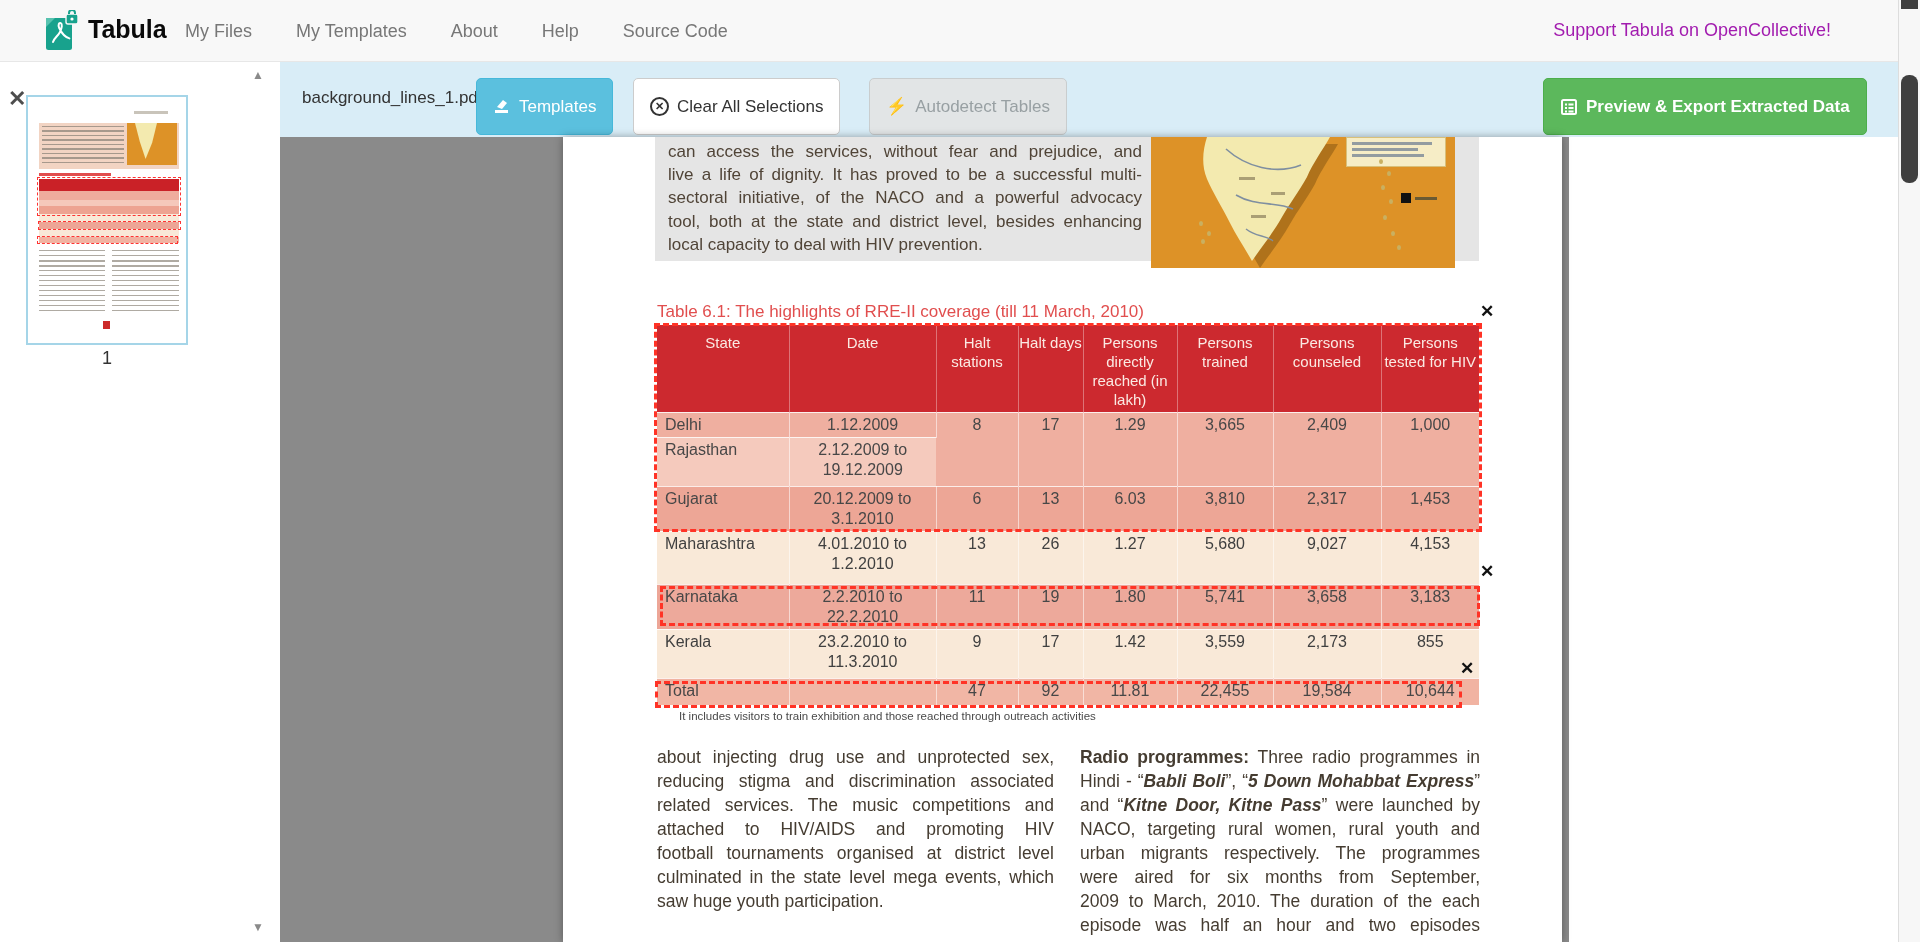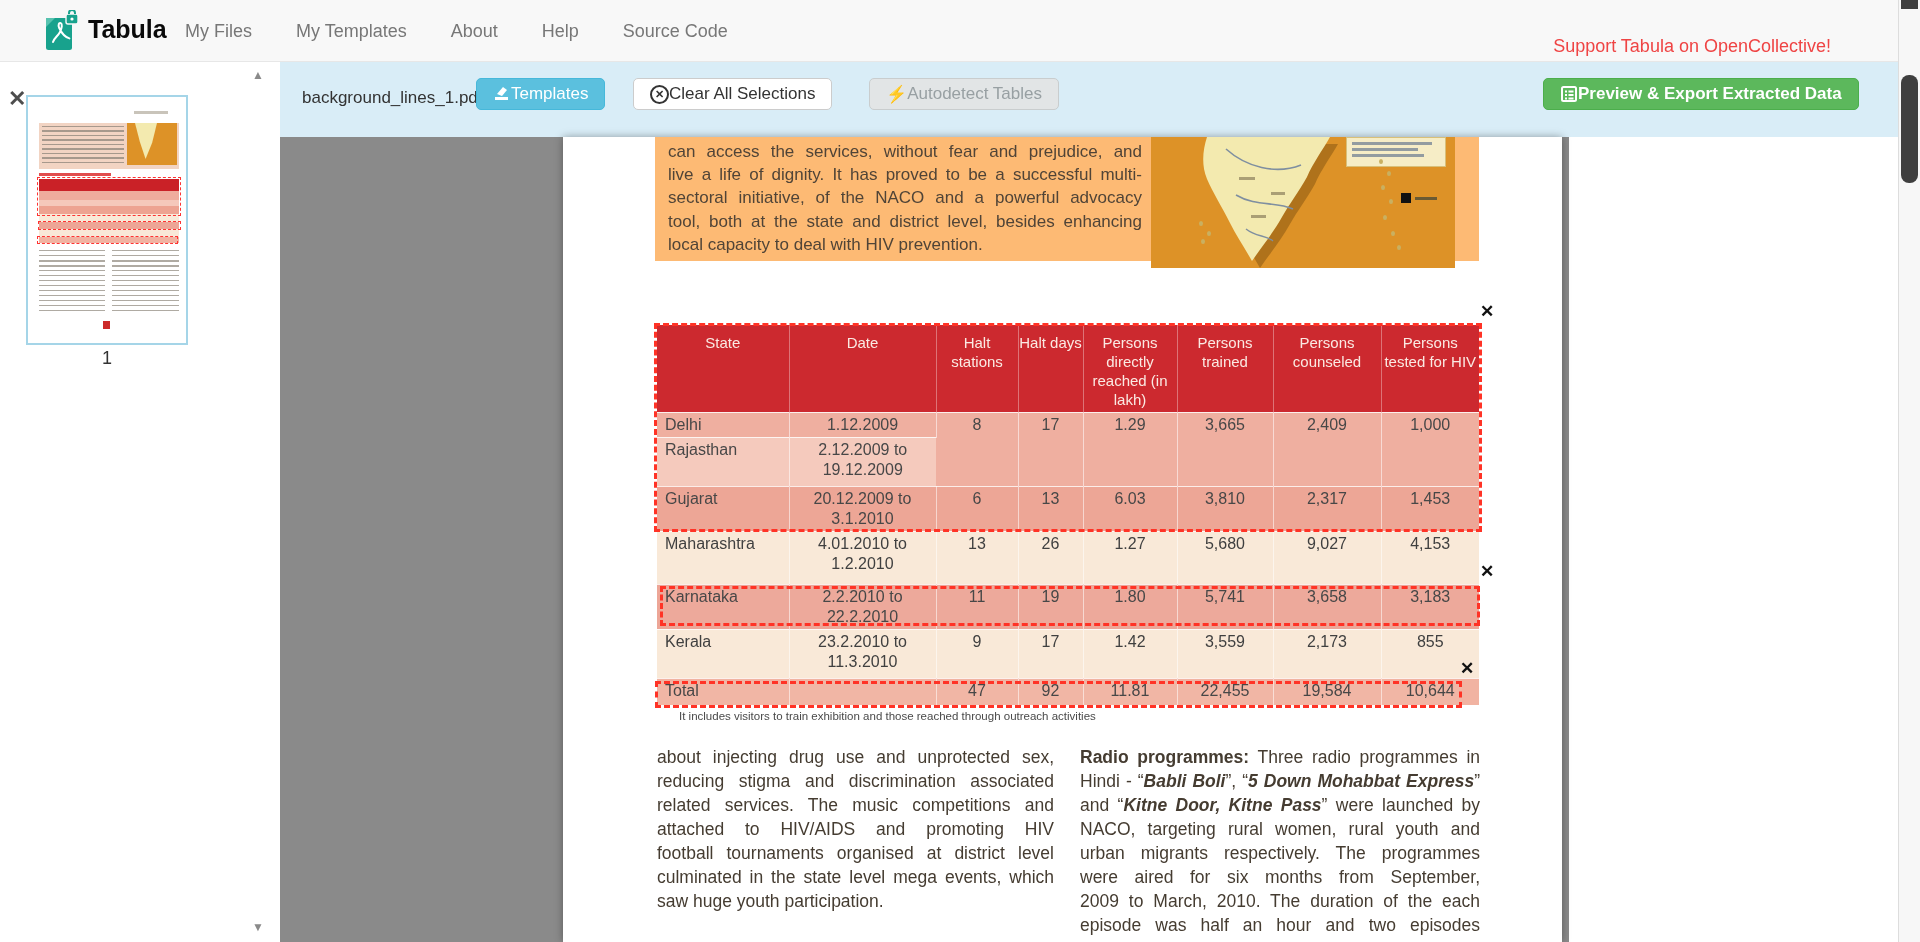--- a/index.html
+++ b/index.html
@@ -6,27 +6,27 @@
   html,body { width:1920px; height:942px; overflow:hidden; background:#fff;
     font-family:"Liberation Sans", sans-serif; position:relative; }
 
   
   #navbar { position:absolute; left:0; top:0; width:1920px; height:62px;
     background:#f8f8f8; border-bottom:1px solid #e7e7e7; }
   #logo { position:absolute; left:44px; top:10px; width:36px; height:42px; }
   #brand { position:absolute; left:88px; top:15px; font-size:25px; font-weight:700; color:#0a0a0a; }
   #nav-items { position:absolute; left:185px; top:0; height:62px; display:flex; align-items:center; gap:44px; }
   .nav-item { font-size:18px; color:#777; cursor:pointer; white-space:nowrap; }
-  #nav-right { position:absolute; right:89px; top:36px; font-size:18px; color:#ef4444; }
+  #nav-right { position:absolute; right:89px; top:20px; font-size:18px; color:#a21caf; }
 
   
   #toolbar { position:absolute; left:280px; top:62px; width:1618px; height:75px; background:#d9edf7; }
   #filename { position:absolute; left:22px; top:26px; font-size:17px; color:#333; }
-  .btn { position:absolute; top:16px; height:32px; border-radius:5px; border:1px solid transparent;
-    display:flex; align-items:center; padding:0 16px; font-size:17px; cursor:pointer; white-space:nowrap; }
+  .btn { position:absolute; top:16px; height:57px; border-radius:5px; border:1px solid transparent;
+    display:flex; align-items:center; gap:8px; padding:0 16px; font-size:17px; cursor:pointer; white-space:nowrap; }
   #btn-templates { left:196px; background:#5bc0de; border-color:#46b8da; color:#fff; }
   #btn-clear { left:353px; background:#fff; border-color:#ccc; color:#333; }
   #btn-autodetect { left:589px; background:#e2e5e6; border-color:#c9cdce; color:#98a0a3; cursor:default; }
   #btn-export { left:1263px; background:#5cb85c; border-color:#4cae4c; color:#fff; font-weight:700; }
   .circle-x { display:inline-flex; width:19px; height:19px; border:2px solid #333; border-radius:50%;
     align-items:center; justify-content:center; font-size:11px; font-weight:700; color:#333; }
   #bolt-icon { font-size:17px; color:#98a0a3; }
 
   
   #sidebar { position:absolute; left:0; top:62px; width:280px; height:880px; background:#fff; }
@@ -66,21 +66,21 @@
     background:repeating-linear-gradient(to bottom, #9b958b 0 1.5px, transparent 1.5px 5px); opacity:.8; }
   #tn-pagenum { left:75px; top:224px; width:7px; height:8px; background:#cc2a2a; }
 
   
   #viewport { position:absolute; left:280px; top:137px; width:1289px; height:805px; background:#8a8a8a; }
   #right-gutter { position:absolute; left:1569px; top:137px; width:329px; height:805px; background:#fff; }
   #pdf-page { position:absolute; left:563px; top:137px; width:999px; height:805px; background:#fff;
     box-shadow:0 0 8px rgba(0,0,0,.35); cursor:crosshair; }
 
   
-  #pink-box { position:absolute; left:92px; top:0; width:824px; height:124px; background:#fdba74; }
+  #pink-box { position:absolute; left:92px; top:0; width:824px; height:124px; background:#e5e5e5; }
   #intro { position:absolute; left:13px; top:3px; width:474px; font-size:17px; line-height:23.2px; color:#504437; }
   .lines .tl { text-align:justify; text-align-last:justify; }
   .lines .tl:last-child { text-align-last:left; }
   .lines.cont .tl:last-child { text-align-last:justify; }
 
   #map { position:absolute; left:496px; top:0; width:304px; height:131px; background:#dd9227; overflow:hidden; }
   #map-label-box { position:absolute; left:195px; top:0; width:100px; height:30px; background:#f6edc6;
     border:1px solid #d8c07a; padding:4px 5px; }
   .map-label-line { height:2.5px; background:#7a8796; margin-bottom:3.5px; opacity:.8; }
   #map-legend { position:absolute; left:250px; top:56px; width:10px; height:10px; background:#111; }
@@ -245,20 +245,21 @@
       <div class="isl" style="left:240px; top:94px"></div>
       <div class="isl" style="left:246px; top:108px"></div>
       <div class="isl" style="left:48px; top:84px"></div>
       <div class="isl" style="left:56px; top:94px"></div>
       <div class="isl" style="left:50px; top:102px"></div>
       <div id="map-legend"></div>
       <div id="map-legend-text"></div>
     </div>
   </div>
 
+  <div id="table-title">Table 6.1: The highlights of RRE-II coverage (till 11 March, 2010)</div>
 
   <table id="rre-table">
     <colgroup>
       <col style="width:132px">
         <col style="width:147px">
         <col style="width:82px">
         <col style="width:65px">
       <col style="width:94px">
         <col style="width:96px">
         <col style="width:108px">

